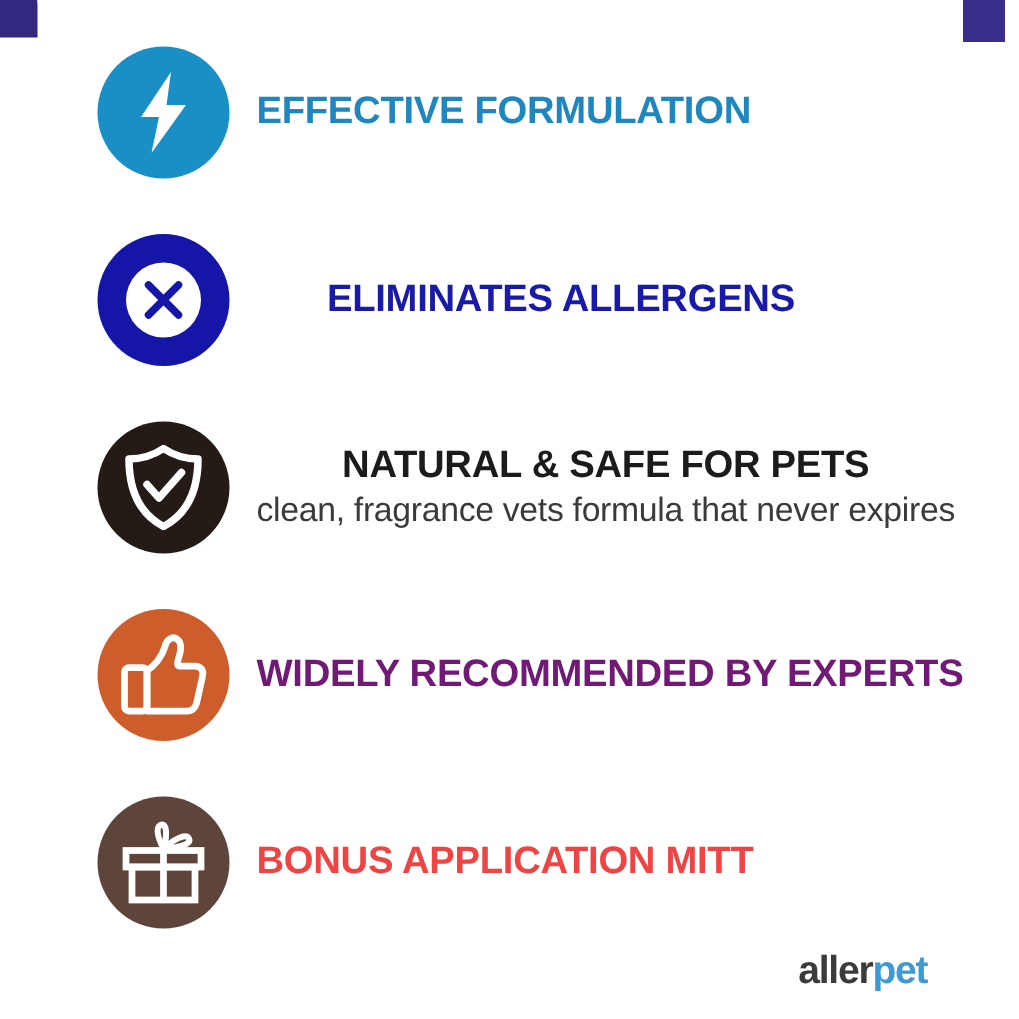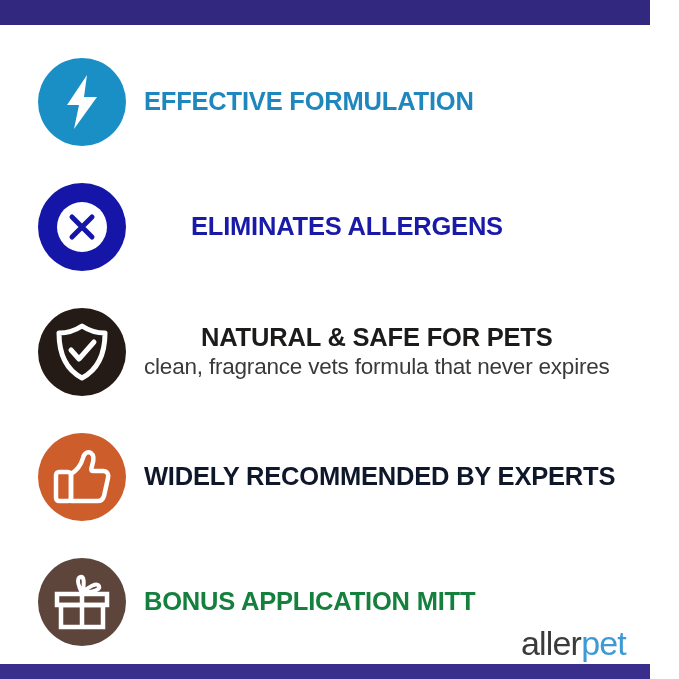--- a/index.html
+++ b/index.html
@@ -14,21 +14,21 @@
     font-family: "Liberation Sans", sans-serif;
     overflow: hidden;
   }
   .panel {
     position: relative;
     width: 650px;
     height: 679px;
     background: #ffffff;
     box-sizing: border-box;
     display: flex;
-    flex-direction: column;
+    flex-direction: row;
   }
   .bar-top {
     width: 100%;
     height: 25px;
     background: #33287f;
     flex: 0 0 25px;
   }
   .bar-bottom {
     width: 100%;
     height: 28px;
@@ -91,29 +91,29 @@
   
   .c-blue      { background: #1a8fc6; }
   .c-navy      { background: #1516a8; }
   .c-darkbrown { background: #241b16; }
   .c-orange    { background: #cd5d2b; }
   .c-brown     { background: #5d453b; }
 
   .t-blue      { color: #1f87bd; }
   .t-navy      { color: #1a1aa8; margin-left: 47px; }
   .t-darkbrown { color: #1d1b19; text-align: center; }
-  .t-orange    { color: #0f172a; text-align: right; }
-  .t-brown     { color: #15803d; }
+  .t-orange    { color: #701a75; text-align: right; }
+  .t-brown     { color: #ef4444; }
 
   .logo {
     position: absolute;
     right: 24px;
-    bottom: 4px;
-    font-size: 34px;
-    font-weight: normal;
+    bottom: 20px;
+    font-size: 26px;
+    font-weight: bold;
     letter-spacing: -0.8px;
     line-height: 1;
   }
   .logo .logo-aller { color: #3b3b3b; }
   .logo .logo-pet   { color: #3d9ad4; }
 </style>
 </head>
 <body>
 
 <div class="panel">

